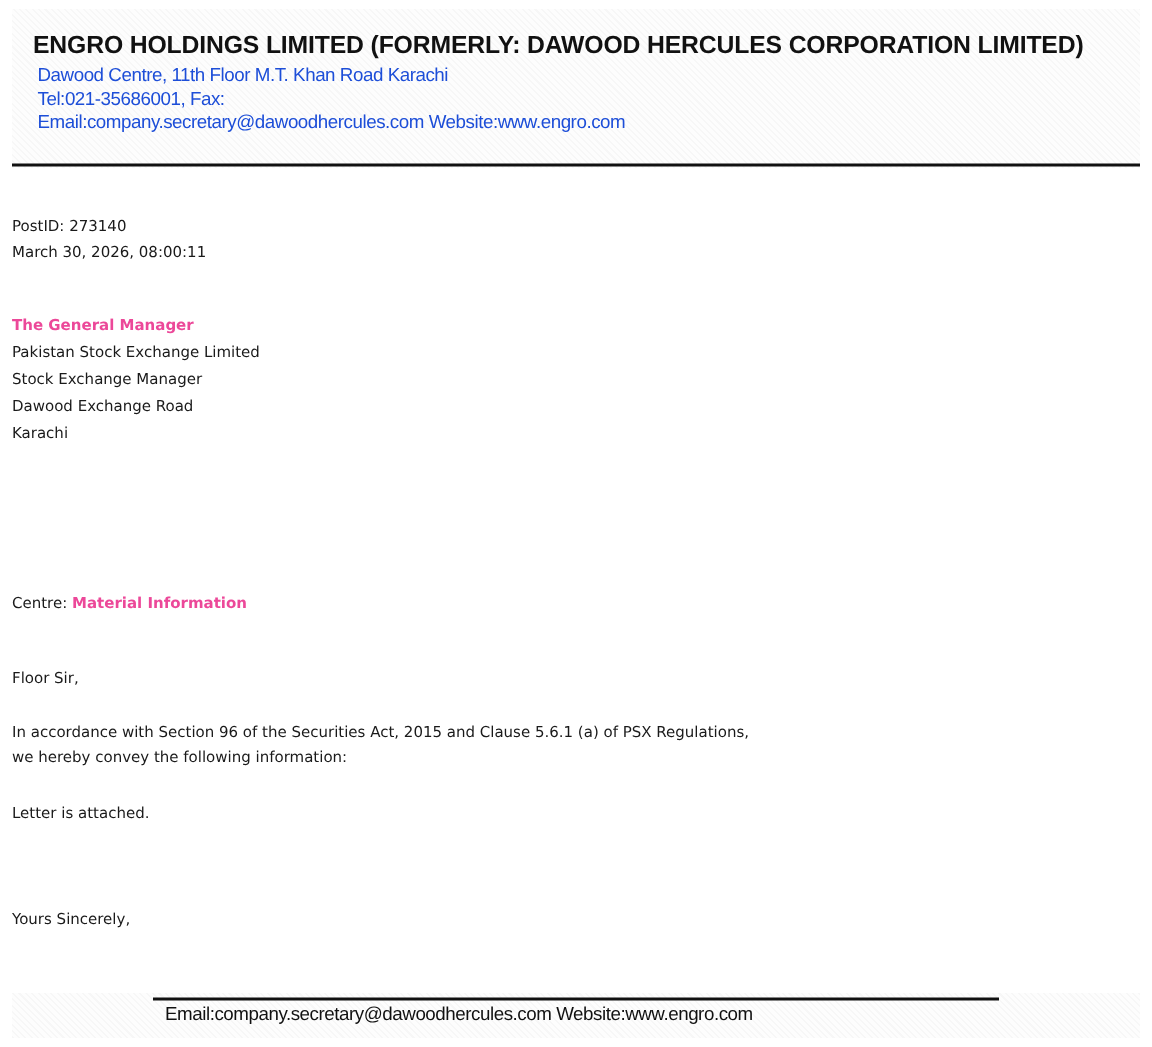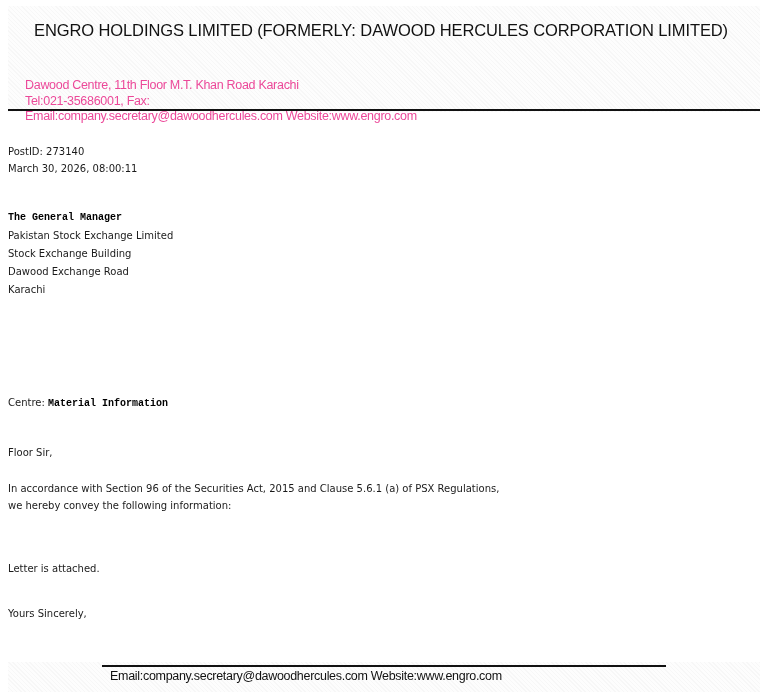--- a/index.html
+++ b/index.html
@@ -3,35 +3,35 @@
 <meta charset="utf-8">
 <style>
   html, body { margin: 0; padding: 0; background: #ffffff; }
   body { width: 768px; height: 698px; position: relative; overflow: hidden; color: #111; }
   .hdr-band {
     position: absolute; left: 8px; top: 6px; width: 752px; height: 106px;
     background: repeating-linear-gradient(45deg, #f7f7f7 0 1px, #fdfdfd 1px 3px);
   }
   .hdr-title {
     position: absolute; left: 22px; top: 21px;
-    font-family: "Liberation Sans", sans-serif; font-weight: normal; font-size: 16.5px;
-    color: #111; letter-spacing: -0.1px; white-space: nowrap; margin-left: 12px;
+    font-family: "Liberation Sans", sans-serif; font-weight: bold; font-size: 16.5px;
+    color: #111; letter-spacing: -0.1px; white-space: nowrap;
   }
   .hdr-line {
     position: absolute; left: 25px;
-    font-family: "Liberation Sans", sans-serif; font-size: 12.5px; color: #ec4899;
-    white-space: nowrap; letter-spacing: -0.3px; margin-top: 35px;
+    font-family: "Liberation Sans", sans-serif; font-size: 12.5px; color: #1d4ed8;
+    white-space: nowrap; letter-spacing: -0.3px;
   }
   .hdr-rule { position: absolute; left: 8px; top: 109px; width: 752px; height: 2px; background: #111; }
   .body-text {
     position: absolute; left: 8px;
     font-family: "DejaVu Sans", sans-serif; font-size: 10px; color: #1a1a1a;
     white-space: nowrap; line-height: 18px; font-weight: normal;
   }
-  .bold { font-weight: bold; color: #000000; font-family: Liberation Mono, monospace; }
+  .bold { font-weight: bold; color: #ec4899; }
   .ftr-band {
     position: absolute; left: 8px; top: 662px; width: 752px; height: 30px;
     background: repeating-linear-gradient(45deg, #f7f7f7 0 1px, #fdfdfd 1px 3px);
   }
   .ftr-rule { position: absolute; left: 102px; top: 665px; width: 564px; height: 2px; background: #111; }
   .ftr-line {
     position: absolute; left: 110px; top: 669px;
     font-family: "Liberation Sans", sans-serif; font-size: 12.5px; color: #111;
     white-space: nowrap; letter-spacing: -0.3px;
   }
@@ -44,32 +44,32 @@
 <div class="hdr-line" style="top:43px">Dawood Centre, 11th Floor M.T. Khan Road Karachi</div>
 <div class="hdr-line" style="top:59px">Tel:021-35686001,  Fax:</div>
 <div class="hdr-line" style="top:74px">Email:company.secretary@dawoodhercules.com Website:www.engro.com</div>
 <div class="hdr-rule"></div>
 
 <div class="body-text" style="top:143px">PostID: 273140</div>
 <div class="body-text" style="top:160px">March 30, 2026, 08:00:11</div>
 
 <div class="body-text bold" style="top:209px">The General Manager</div>
 <div class="body-text" style="top:227px">Pakistan Stock Exchange Limited</div>
-<div class="body-text" style="top:245px">Stock Exchange Building</div>
+<div class="body-text" style="top:245px">Stock Exchange Manager</div>
 <div class="body-text" style="top:263px">Dawood Exchange Road</div>
 <div class="body-text" style="top:281px">Karachi</div>
 
 <div class="body-text" style="top:394px">
   <span>Centre: </span><span class="bold">Material Information</span>
 </div>
 
 <div class="body-text" style="top:444px">Floor Sir,</div>
 
 <div class="body-text" style="top:480px">In accordance with Section 96 of the Securities Act, 2015 and Clause 5.6.1 (a) of PSX Regulations,</div>
 <div class="body-text" style="top:497px">we hereby convey the following information:</div>
 
-<div class="body-text" style="top:560px">Letter is attached.</div>
+<div class="body-text" style="top:534px">Letter is attached.</div>
 
 <div class="body-text" style="top:605px">Yours Sincerely,</div>
 
 <div class="ftr-band"></div>
 <div class="ftr-rule"></div>
 <div class="ftr-line">Email:company.secretary@dawoodhercules.com Website:www.engro.com</div>
 
 </body></html>

